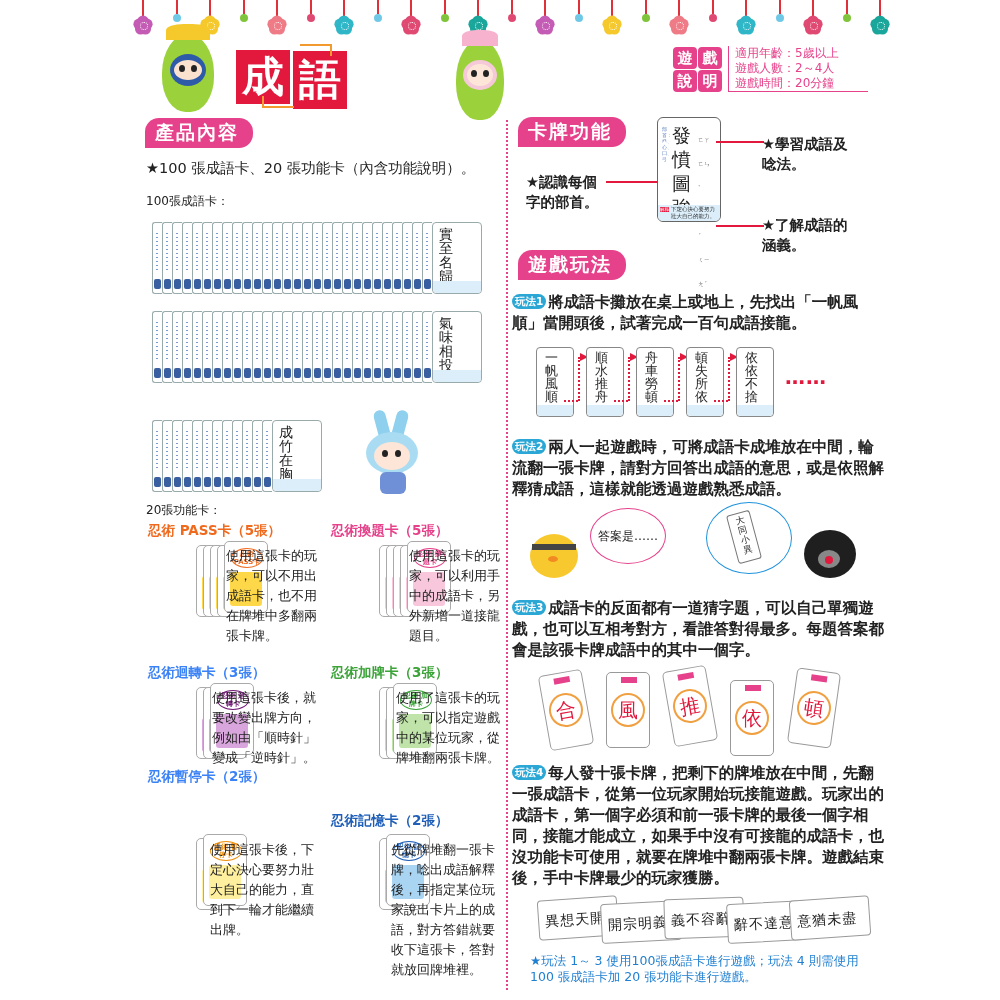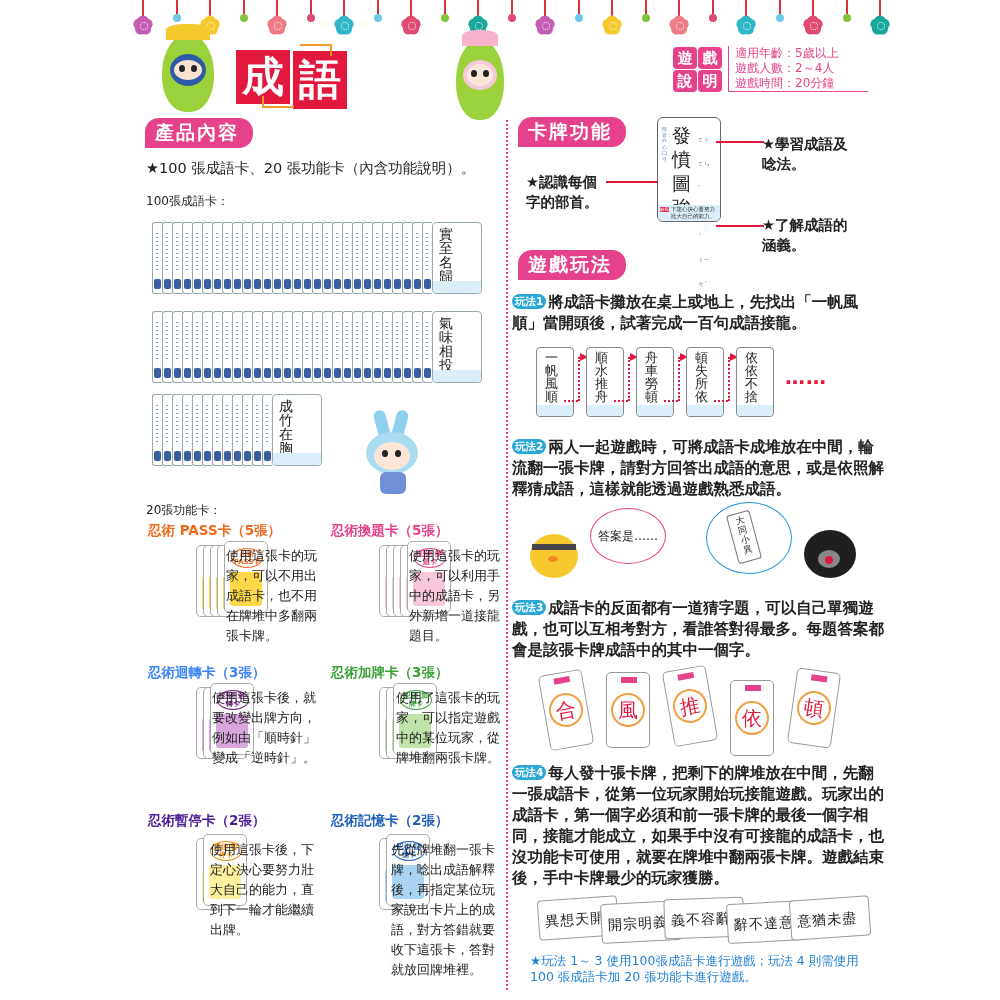--- a/index.html
+++ b/index.html
@@ -239,21 +239,21 @@
     <div class="mini-card"></div>
     <div class="mini-card"></div>
     <div class="mini-card"></div>
     <div class="mini-card"></div>
     <div class="mini-card"></div>
     <div class="front-card">
       <div style="width: 16px;">氣味相投</div>
       <div class="bar"></div>
     </div>
   </div>
-<div class="fan" style="left:152px; top:394px;" id="fan3">
+<div class="fan" style="left:152px; top:420px;" id="fan3">
     <div class="mini-card"></div>
     <div class="mini-card"></div>
     <div class="mini-card"></div>
     <div class="mini-card"></div>
     <div class="mini-card"></div>
     <div class="mini-card"></div>
     <div class="mini-card"></div>
     <div class="mini-card"></div>
     <div class="mini-card"></div>
     <div class="mini-card"></div>
@@ -343,21 +343,21 @@
     </div>
     <div class="fc" style="left: 340px; top: 687px; color: rgb(59, 163, 56);">
       <div class="cloud"></div>
       <div class="panel" style="background: rgb(191, 227, 168);"></div>
     </div>
     <div class="fc" style="left: 347px; top: 683px; color: rgb(59, 163, 56);">
       <div class="cloud">忍術 加牌卡</div>
       <div class="panel" style="background: rgb(191, 227, 168);"></div>
     </div>
     <div class="txt-lg" style="left: 396px; top: 688px; width: 108px; font-size: 13px; line-height: 20px;">使用了這張卡的玩家，可以指定遊戲中的某位玩家，從牌堆翻兩張卡牌。</div>
-    <div class="func-title" style="left: 148px; top: 812px; color: #4c1d95;">忍術暫停卡（2張）</div>
+    <div class="func-title" style="left: 148px; top: 768px; color: #3b82f6;">忍術暫停卡（2張）</div>
     <div class="fc" style="left: 150px; top: 838px; color: rgb(240, 144, 14);">
       <div class="cloud"></div>
       <div class="panel" style="background: rgb(255, 240, 160);"></div>
     </div>
     <div class="fc" style="left: 157px; top: 834px; color: rgb(240, 144, 14);">
       <div class="cloud">忍術 暫停卡</div>
       <div class="panel" style="background: rgb(255, 240, 160);"></div>
     </div>
     <div class="txt-lg" style="left: 210px; top: 840px; width: 108px; font-size: 13px; line-height: 20px;">使用這張卡後，下定心決心要努力壯大自己的能力，直到下一輪才能繼續出牌。</div>
     <div class="func-title" style="left: 331px; top: 812px; color: rgb(31, 95, 184);">忍術記憶卡（2張）</div>

